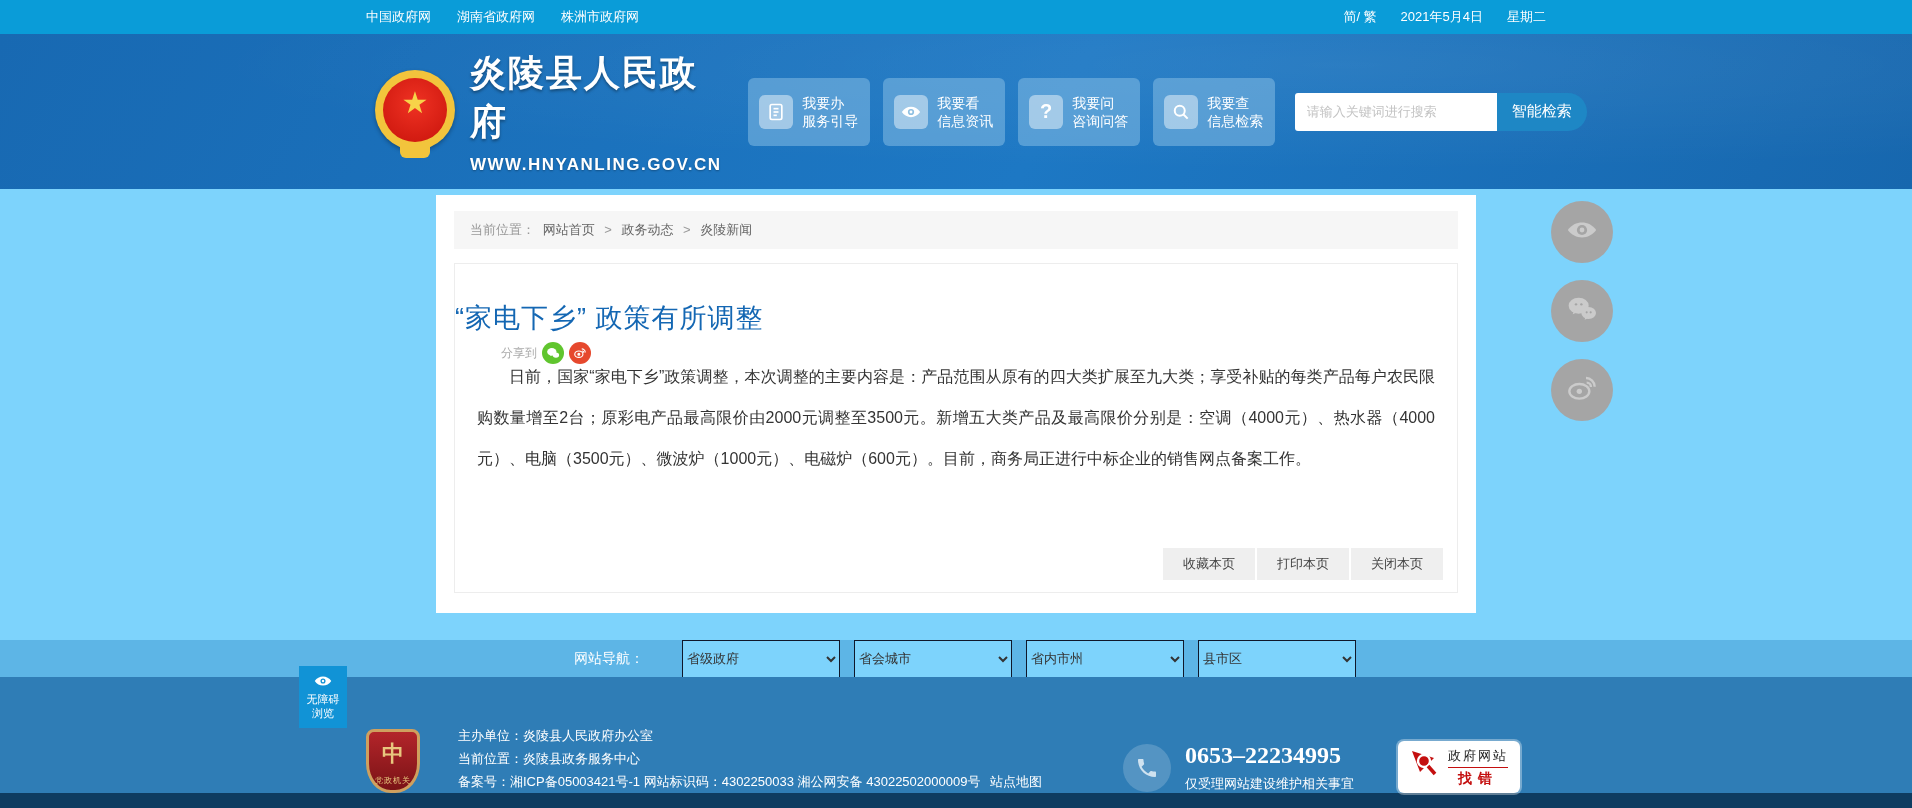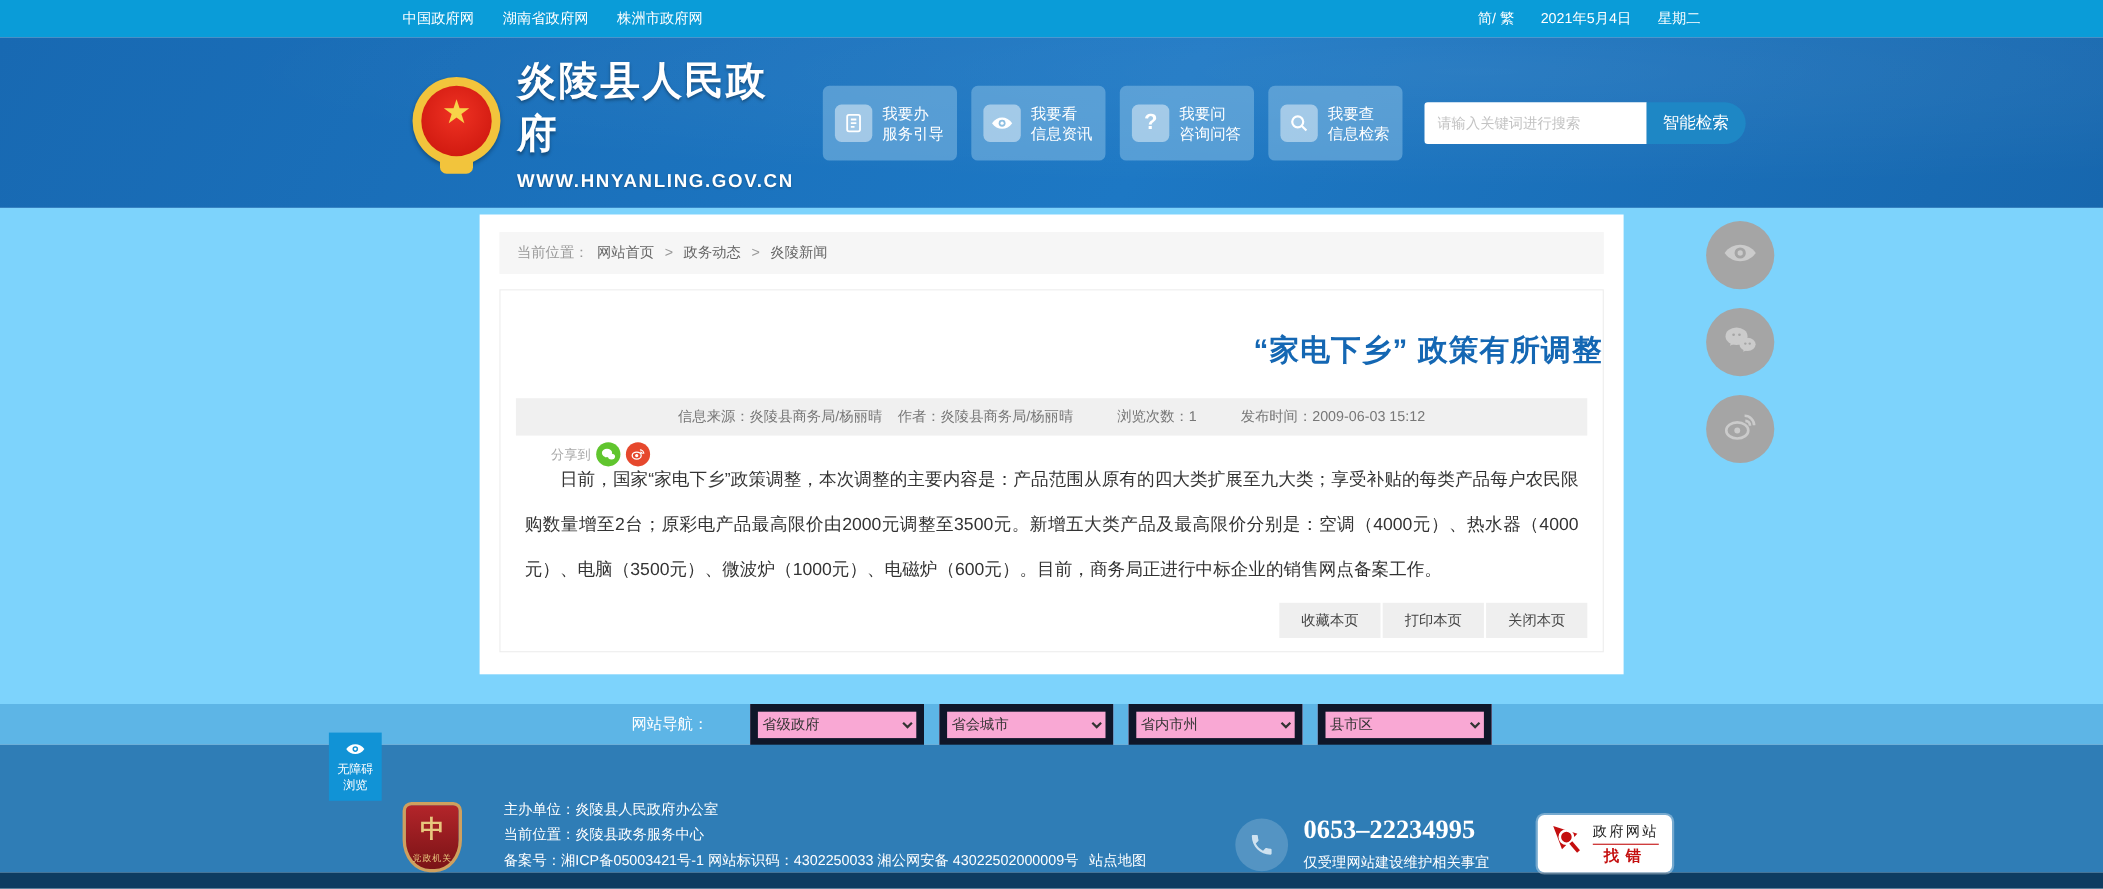--- a/index.html
+++ b/index.html
@@ -48,21 +48,21 @@
     font-size:15px; border-radius:0 19px 19px 0; cursor:pointer; }
 
   
   .main { height:451px; background:#7dd3fc; position:relative; }
   .content-wrap { width:1040px; margin:0 auto; background:#fff; padding:16px 18px; height:418px; position:relative; top:6px; }
   .breadcrumb { height:38px; line-height:38px; background:#f6f6f6; padding:0 16px; font-size:13px; color:#999; }
   .breadcrumb a { color:#666; text-decoration:none; margin:0 4px; }
   .breadcrumb .sep { color:#999; margin:0 2px; }
 
   .article-card { margin-top:14px; border:1px solid #ededed; height:330px; position:relative; background:#fff; }
-  .article-title { text-align:right; margin-top:36px; font-size:27px; font-weight:700; color:#1467b3; letter-spacing:1px; }
+  .article-title { text-align:left; margin-top:36px; font-size:27px; font-weight:400; color:#1467b3; letter-spacing:1px; }
   .meta-bar { margin:26px 14px 0; height:34px; background:#f0f0f0; display:flex; align-items:center;
     justify-content:center; gap:14px; font-size:13px; color:#777; }
   .meta-bar .gap-lg { margin-left:26px; }
   .share-row { display:flex; align-items:center; gap:5px; margin:6px 0 -12px 46px; position:relative; z-index:3; }
   .share-row .share-label { font-size:12px; color:#aaa; }
   .share-ico { width:22px; height:22px; border-radius:50%; display:flex; align-items:center; justify-content:center; cursor:pointer; }
   .share-wechat { background:#60c52e; }
   .share-weibo  { background:#e6482d; }
   .article-body { margin:4px 22px 0; font-size:16px; color:#333; line-height:41px; text-indent:2em; text-align:justify; }
   .article-actions { position:absolute; right:14px; bottom:12px; display:flex; gap:2px; }
@@ -73,21 +73,21 @@
   .float-stack { position:absolute; right:299px; top:201px; display:flex; flex-direction:column; gap:17px; z-index:5; }
   .fbtn { width:62px; height:62px; border-radius:50%; background:#a5a5a5; display:flex; align-items:center;
     justify-content:center; cursor:pointer; }
   .fbtn svg { opacity:0.85; }
 
   
   .site-nav { height:37px; background:#5db5e6; }
   .site-nav .container { display:flex; align-items:center; height:37px; }
   .site-nav .nav-label { color:#fff; font-size:14px; margin-left:218px; }
   .site-nav select { width:158px; height:38px; margin-left:15px; font-size:13px; color:#333;
-    border:7px solid #0f172a; background:#f9a8d4; }
+    border:1px solid #0f172a; background:#7dd3fc; }
   .site-nav select:first-of-type { margin-left:38px; }
   .site-nav select + select { margin-left:14px; }
 
   
   .footer { height:116px; background:#2f7db6; position:relative; }
   .footer .container { display:flex; align-items:flex-end; height:100%; }
   .access-badge { position:absolute; left:-57px; top:-11px; width:48px; height:62px; background:#1193d6;
     display:flex; flex-direction:column; align-items:center; justify-content:center; gap:1px; cursor:pointer; z-index:6; }
   .access-badge .al { color:#fff; font-size:11px; line-height:13px; }
   .agency-shield { width:54px; height:64px; margin-left:10px; flex:0 0 auto;
@@ -201,26 +201,20 @@
       <a href="#">网站首页</a>
       <span class="sep">&gt;</span>
       <a href="#">政务动态</a>
       <span class="sep">&gt;</span>
       <a href="#">炎陵新闻</a>
     </div>
 
     <div class="article-card">
       <h1 class="article-title">“家电下乡” 政策有所调整</h1>
 
-      <div class="meta-bar">
-        <span><span>信息来源：</span><span>炎陵县商务局/杨丽晴</span></span>
-        <span><span>作者：</span><span>炎陵县商务局/杨丽晴</span></span>
-        <span class="gap-lg"><span>浏览次数：</span><span>1</span></span>
-        <span class="gap-lg"><span>发布时间：</span><span>2009-06-03 15:12</span></span>
-      </div>
 
       <div class="share-row">
         <span class="share-label">分享到</span>
         <span class="share-ico share-wechat">
           <svg width="14" height="14" viewBox="0 0 24 24" fill="#fff">
               <ellipse cx="10" cy="10" rx="8" ry="6.5"></ellipse>
               <ellipse cx="17" cy="15.5" rx="5.5" ry="4.5"></ellipse>
               <path d="M7 17l1-3 3 1z"></path>
             </svg>
         </span>

